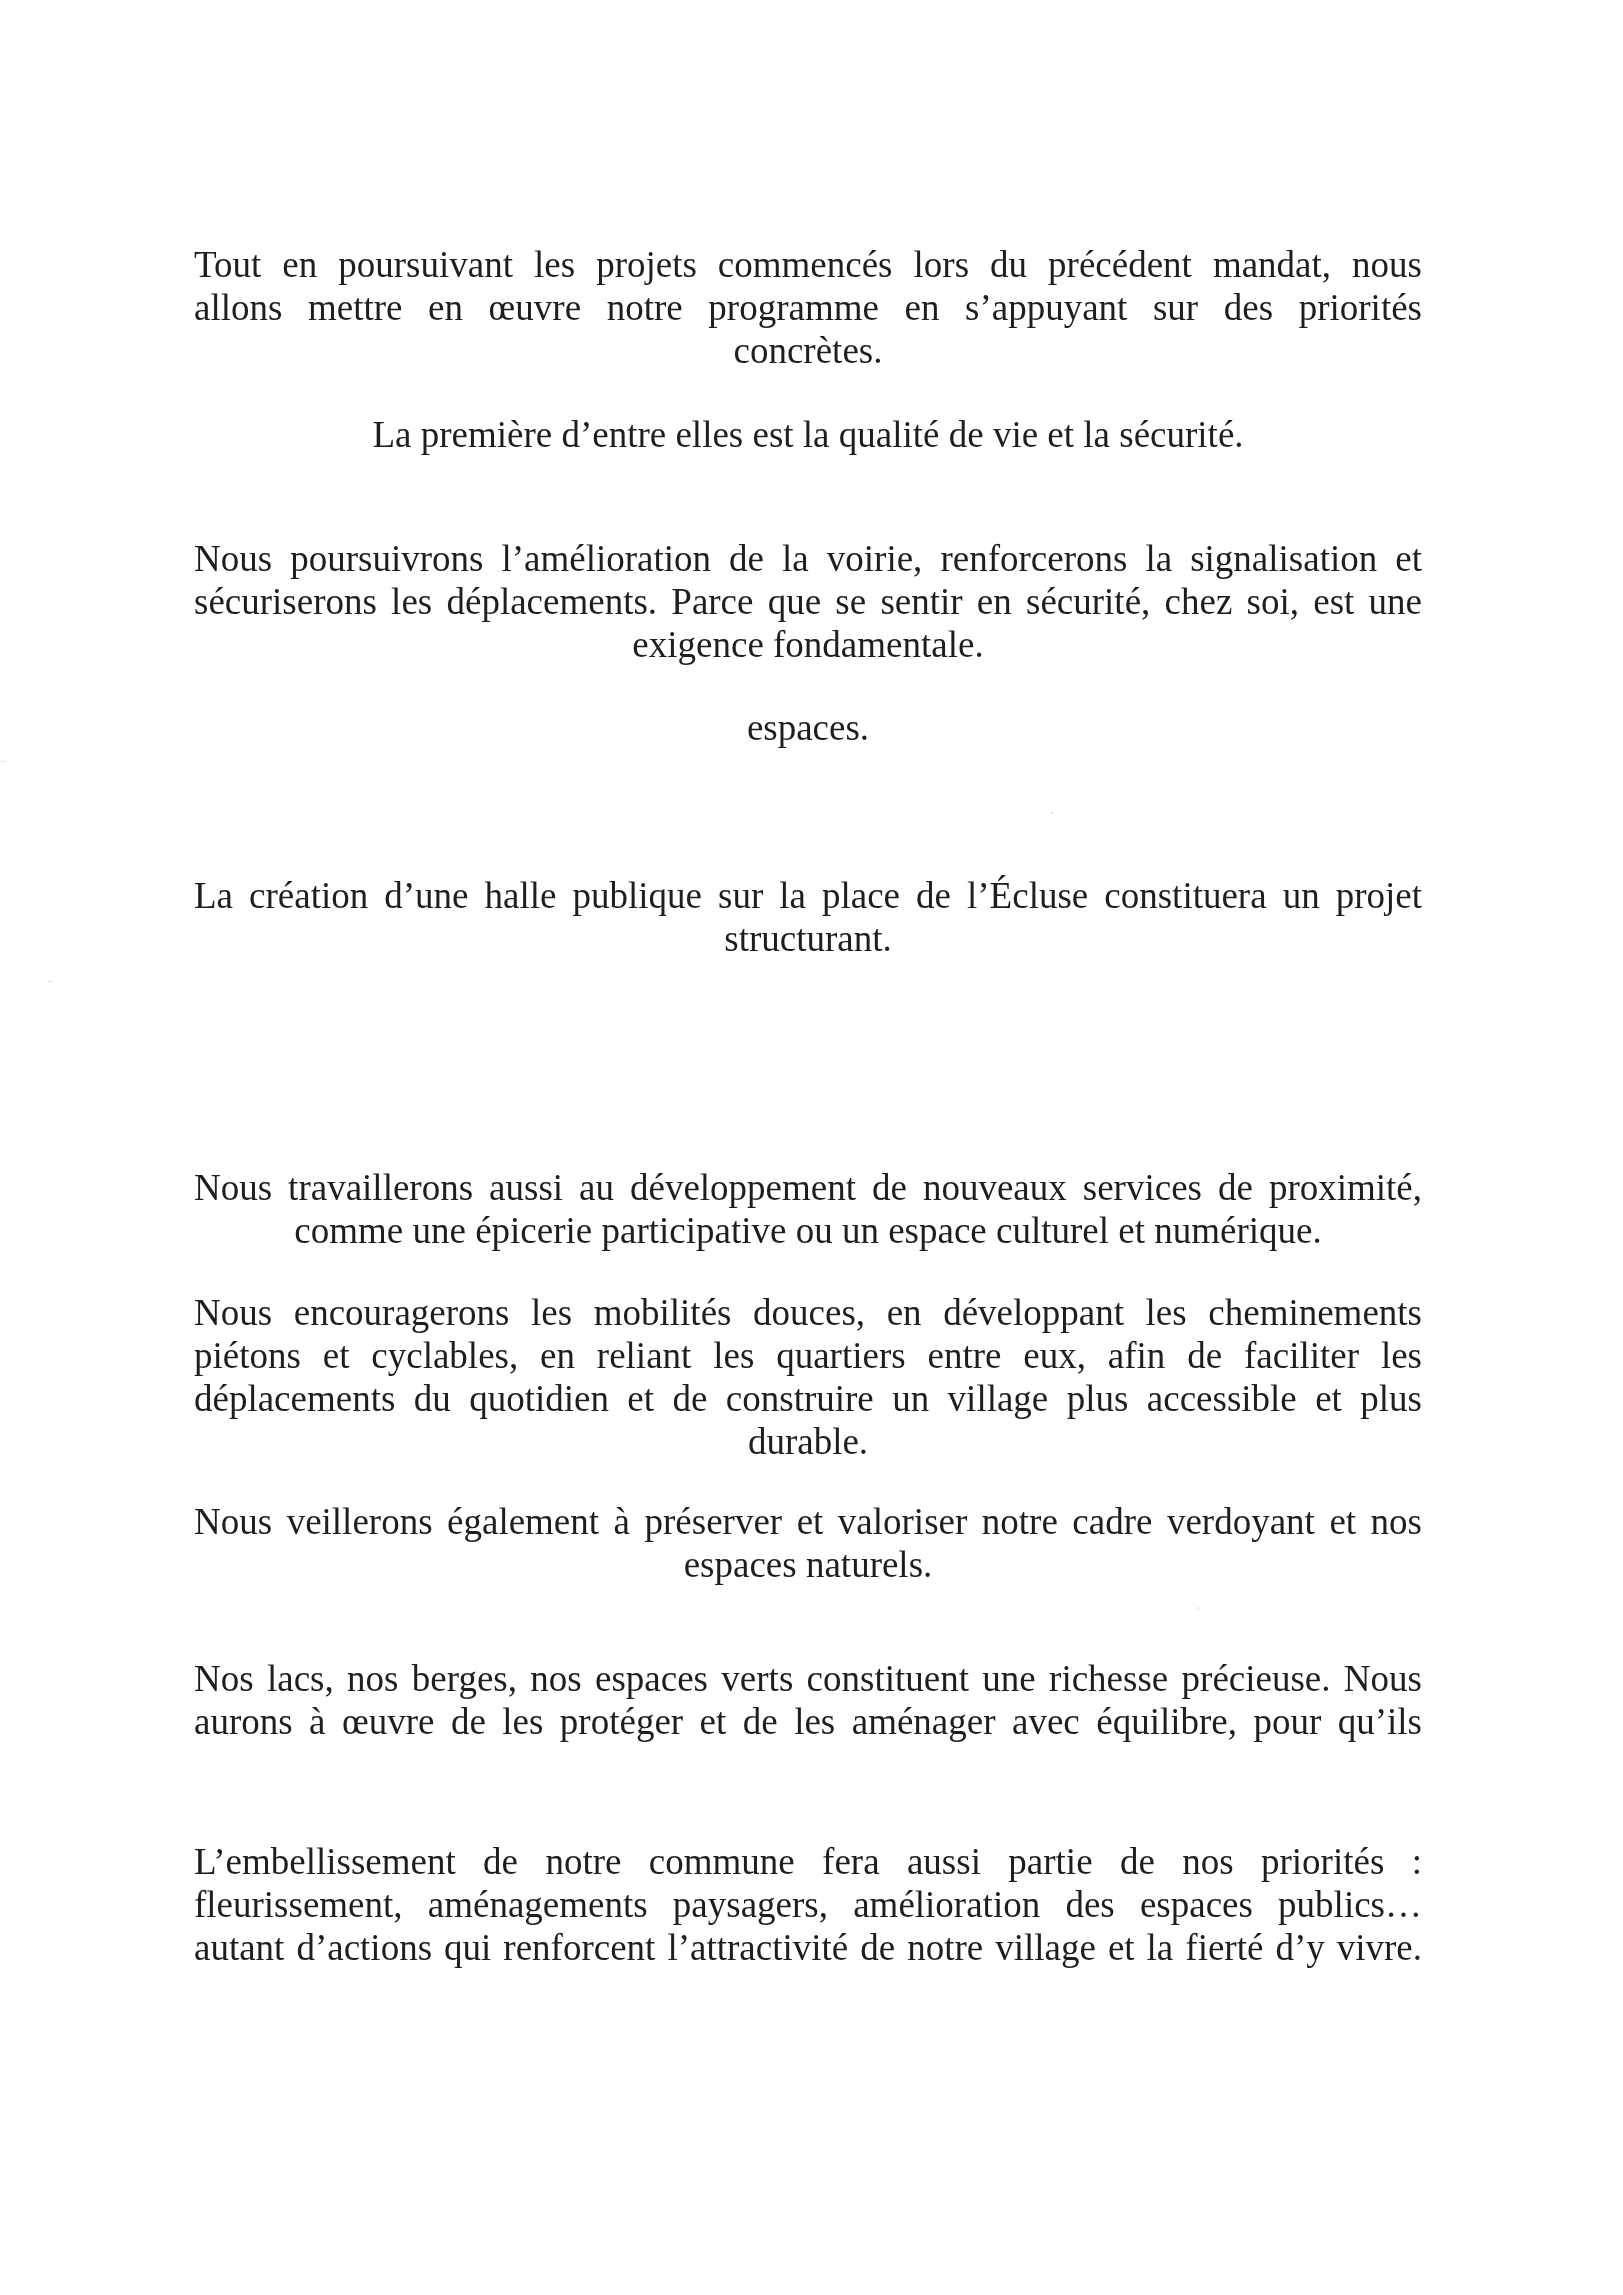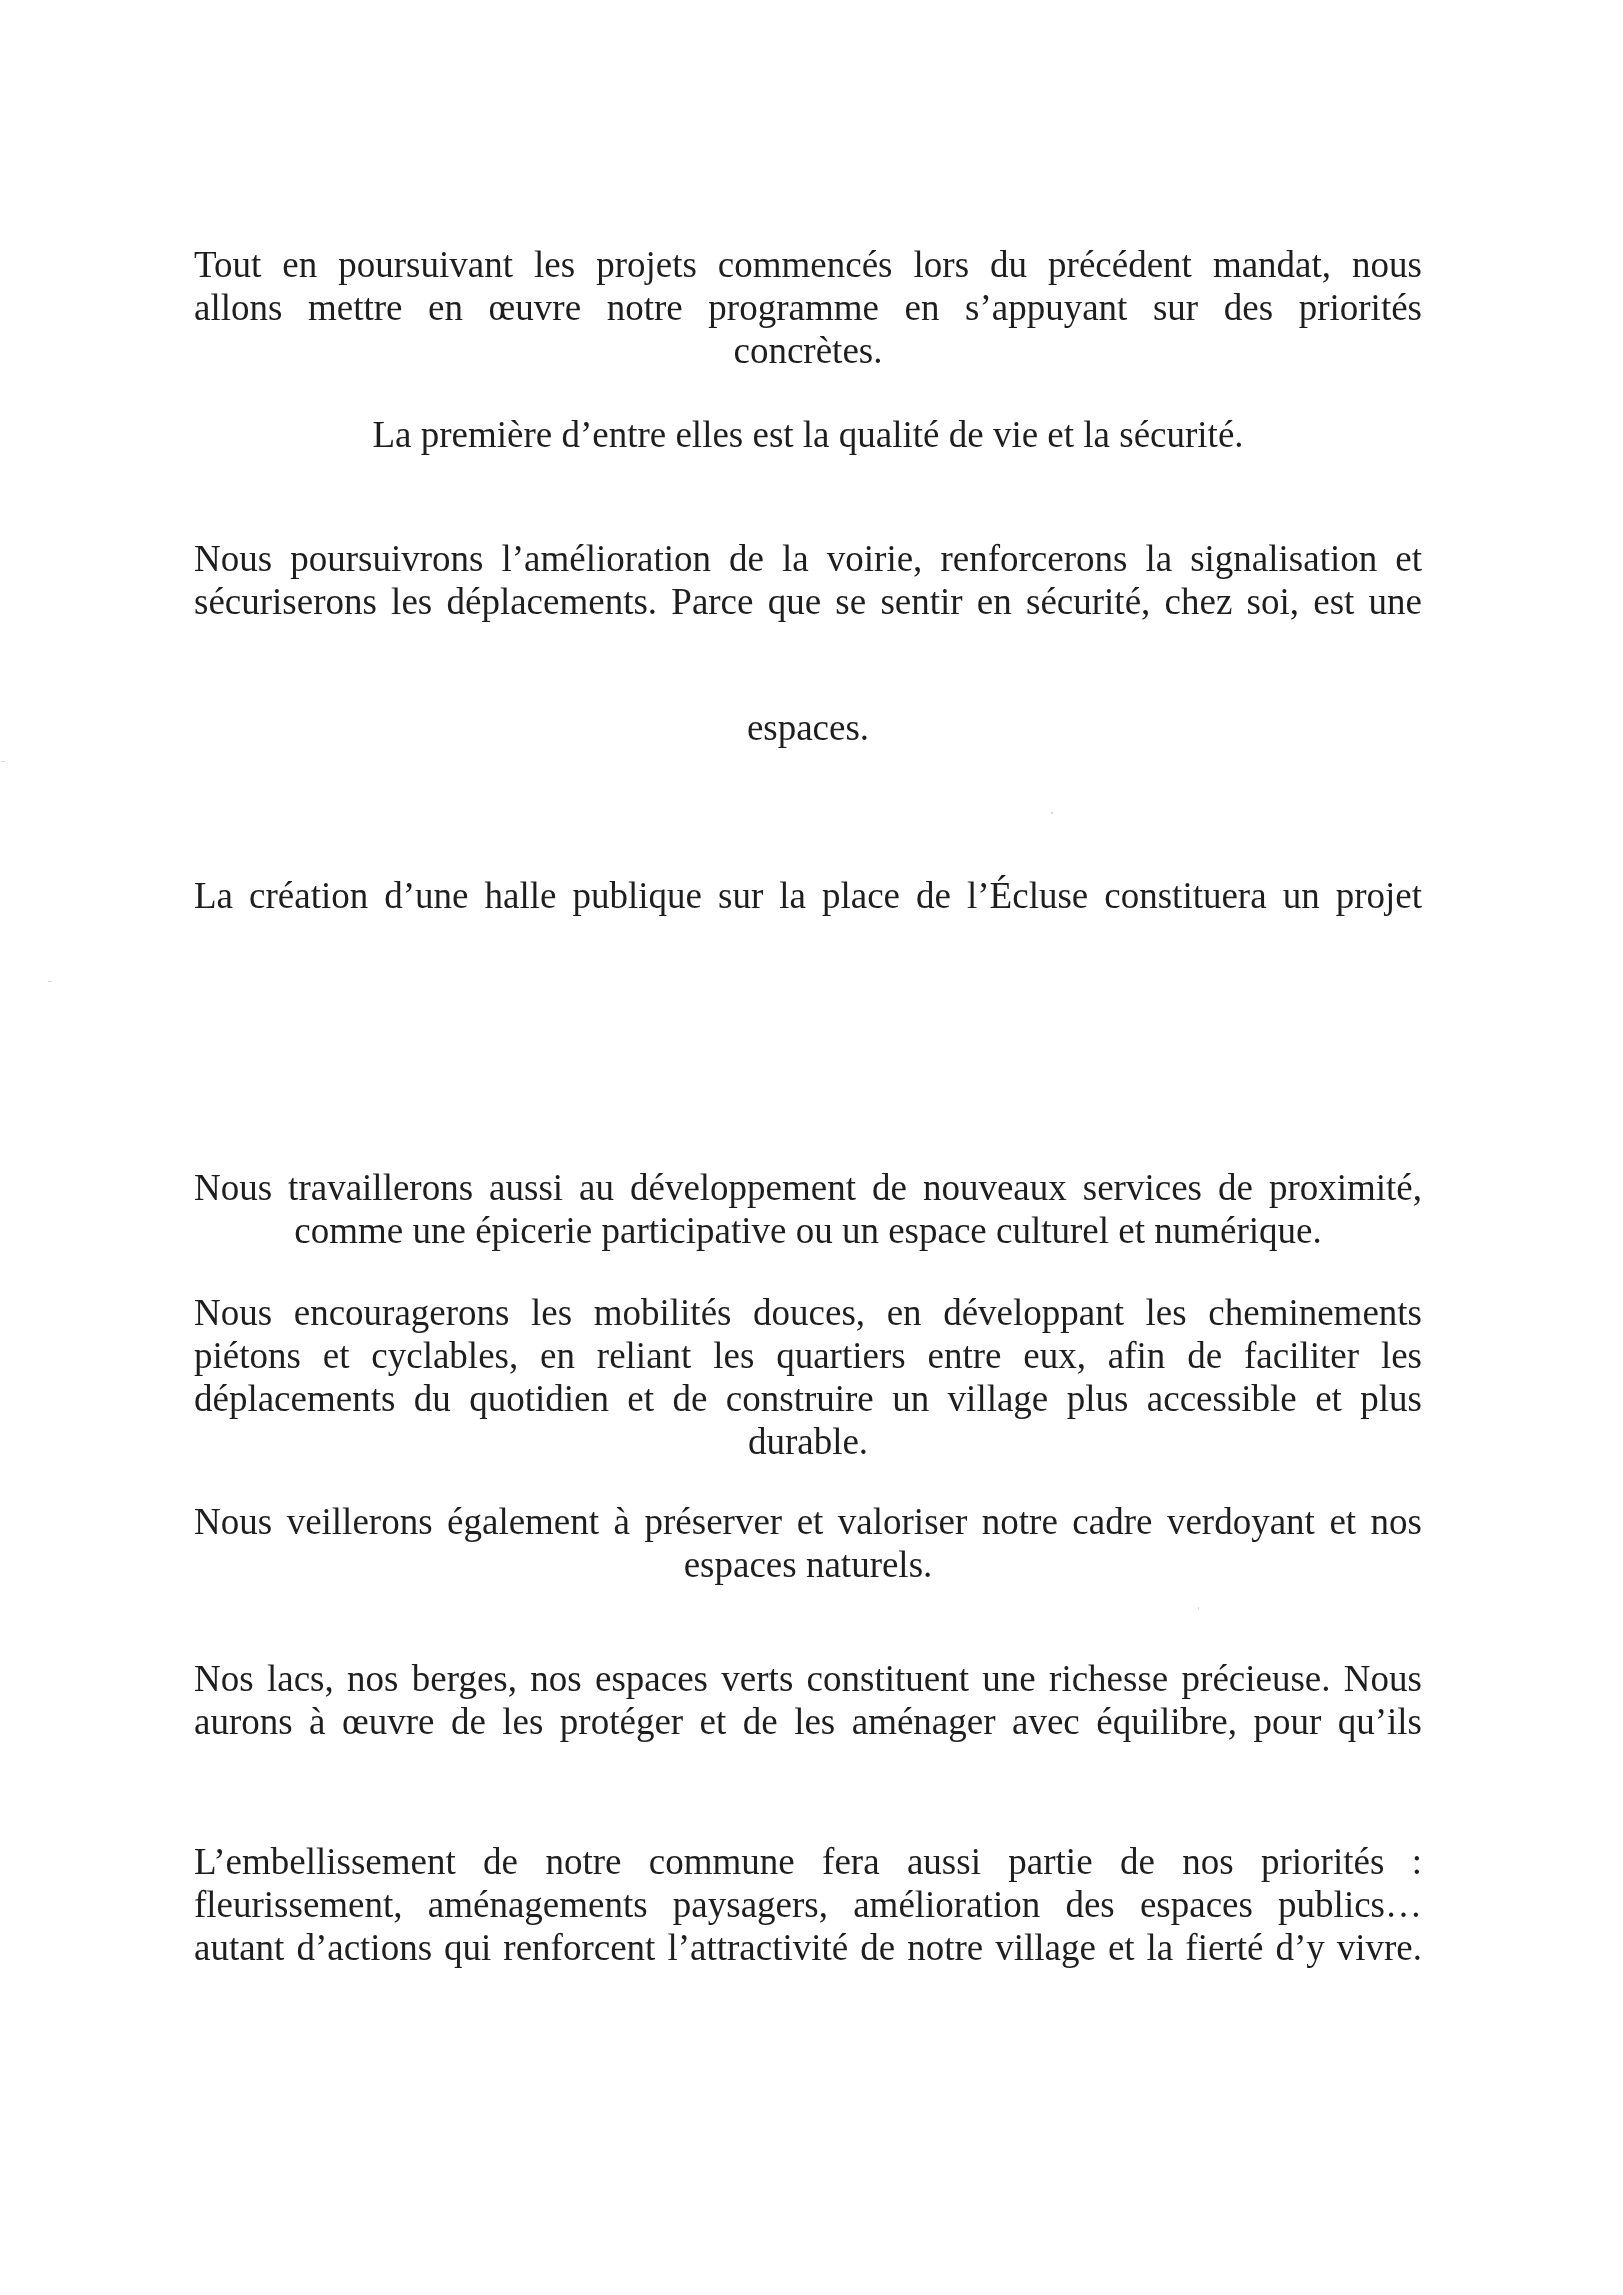--- a/index.html
+++ b/index.html
@@ -62,28 +62,30 @@
     <span class="line last">concrètes.</span>
   </p>
 
   <p class="para" style="top:413px">
     <span class="line last">La première d’entre elles est la qualité de vie et la sécurité.</span>
   </p>
 
   <p class="para" style="top:537px">
     <span class="line justify">Nous poursuivrons l’amélioration de la voirie, renforcerons la signalisation et</span>
     <span class="line justify">sécuriserons les déplacements. Parce que se sentir en sécurité, chez soi, est une</span>
+    <span class="line last">exigence fondamentale.</span>
   </p>
 
   <p class="para" style="top:706px">
     <span class="line last">espaces.</span>
   </p>
 
   <p class="para" style="top:874px">
     <span class="line justify">La création d’une halle publique sur la place de l’Écluse constituera un projet</span>
+    <span class="line last">structurant.</span>
   </p>
 
 
   <p class="para" style="top:1166px">
     <span class="line justify">Nous travaillerons aussi au développement de nouveaux services de proximité,</span>
     <span class="line last">comme une épicerie participative ou un espace culturel et numérique.</span>
   </p>
 
   <p class="para" style="top:1291px">
     <span class="line justify">Nous encouragerons les mobilités douces, en développant les cheminements</span>

